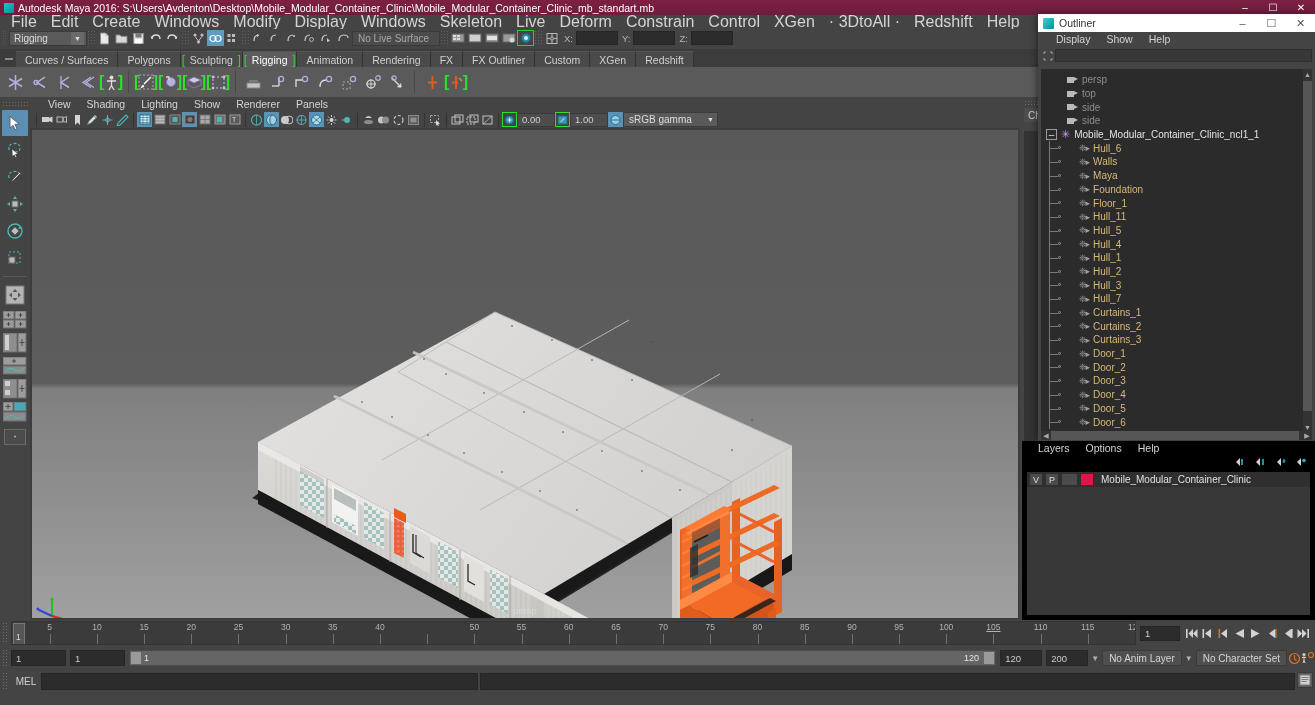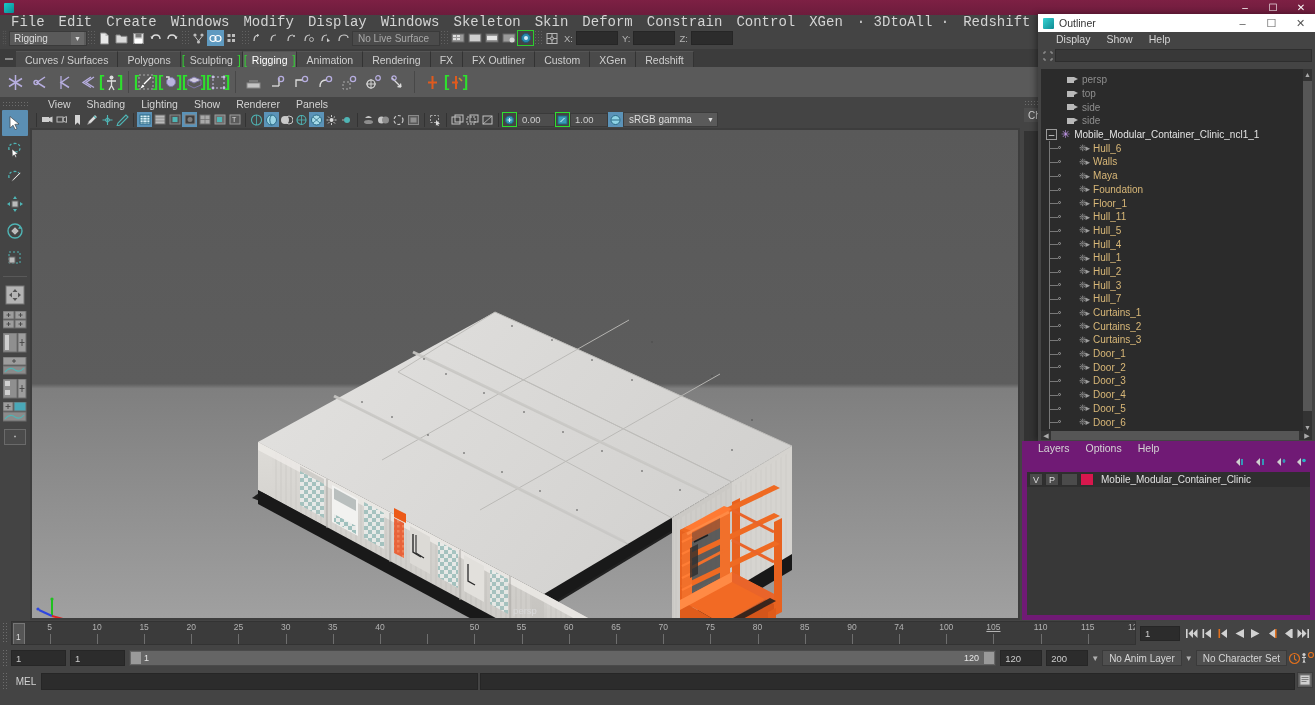--- a/index.html
+++ b/index.html
@@ -17,21 +17,21 @@
   #titlebar .tb-text{ font-size:10.5px; color:#ffffff; white-space:nowrap; letter-spacing:0px;}
   #titlebar .tb-btns{ margin-left:auto; display:flex; height:15px;}
   #titlebar .tb-btns div{ width:28px;height:15px; display:flex;align-items:center;justify-content:center;
     color:#fff;font-size:10px;}
 
   
   #menubar{
     position:absolute; left:0; top:15px; width:1315px; height:14px;
     background:#444444; display:flex; align-items:center; padding-left:4px;
   }
-  #menubar .mi{ padding:12px 7px; font-size:14px; color:#d4d4d4; line-height:14px; white-space:nowrap;font-family:Liberation Mono, monospace;}
+  #menubar .mi{ padding:12px 7px; font-size:16px; color:#d4d4d4; line-height:14px; white-space:nowrap;}
 
   
   #statusbar{
     position:absolute; left:0; top:29px; width:1315px; height:18px;
     background:#444444; display:flex; align-items:center; padding-left:2px; gap:0px;
   }
   .grip{ width:5px;height:16px; flex:0 0 auto;
      background-image:radial-gradient(#6d6d6d 40%, transparent 41%);
      background-size:2.5px 2.5px; opacity:.8; margin-right:2px;}
   .sel-menu{
@@ -161,21 +161,21 @@
   #ol-vscroll .up,#ol-vscroll .dn{position:absolute;left:0;width:9px;height:10px;color:#aaa;font-size:7px;
      display:flex;align-items:center;justify-content:center;}
   #ol-vscroll .up{top:0;} #ol-vscroll .dn{bottom:0;}
   #ol-hscroll{position:absolute;left:3px;bottom:1px;width:271px;height:9px;background:#333;}
   #ol-hscroll .thumb{position:absolute;left:10px;top:0;width:248px;height:9px;background:#565656;}
   #ol-hscroll .lf,#ol-hscroll .rt{position:absolute;top:0;width:10px;height:9px;color:#aaa;font-size:7px;
      display:flex;align-items:center;justify-content:center;}
   #ol-hscroll .lf{left:0;} #ol-hscroll .rt{right:0;}
 
   
-  #layered{ position:absolute; left:1022px; top:441px; width:293px; height:179px; background:#701a75;}
+  #layered{ position:absolute; left:1022px; top:441px; width:293px; height:179px; background:#000000;}
   #le-menu{ height:13px; display:flex;align-items:center;padding-left:8px;}
   #le-menu .mi{ padding:0 8px; font-size:10.5px; color:#d4d4d4;}
   #le-btns{ height:16px; display:flex; align-items:center; justify-content:flex-end; padding-right:8px; gap:7px;}
   #le-btns .b{ width:13px;height:12px;display:flex;align-items:center;justify-content:center;}
   #le-list{ position:absolute;left:5px;top:31px;width:283px;height:143px;background:#383838;}
   .lrow{ height:15px;display:flex;align-items:center;padding-left:2px;gap:2px; background:#2f2f2f;}
   .lbox{ width:14px;height:13px;background:#4b4b4b;border:1px solid #2e2e2e;display:flex;
      align-items:center;justify-content:center;font-size:9px;color:#ddd;}
   .lbox.empty{ width:17px; }
   .lswatch{ width:14px;height:13px;background:#d8174d;border:1px solid #2e2e2e;}
@@ -231,37 +231,38 @@
      border:1px solid #3c3c3c;display:flex;align-items:center;justify-content:center;}
   #statusline{ position:absolute;left:0;top:692px;width:1315px;height:13px;background:#444;}
 
   svg{ display:block; }
 </style>
 </head>
 <body>
 
 <div id="titlebar">
   <div class="tb-icon"></div>
+  <div class="tb-text">Autodesk Maya 2016: S:\Users\Avdenton\Desktop\Mobile_Modular_Container_Clinic\Mobile_Modular_Container_Clinic_mb_standart.mb</div>
   <div class="tb-btns">
     <div>–</div>
     <div>☐</div>
     <div>✕</div>
   </div>
 </div>
 
 <div id="menubar">
   <div class="mi">File</div>
   <div class="mi">Edit</div>
   <div class="mi">Create</div>
   <div class="mi">Windows</div>
   <div class="mi">Modify</div>
   <div class="mi">Display</div>
   <div class="mi">Windows</div>
   <div class="mi">Skeleton</div>
-  <div class="mi">Skin</div>
+  <div class="mi">Live</div>
   <div class="mi">Deform</div>
   <div class="mi">Constrain</div>
   <div class="mi">Control</div>
   <div class="mi">XGen</div>
   <div class="mi">· 3DtoAll ·</div>
   <div class="mi">Redshift</div>
   <div class="mi">Help</div>
 </div>
 
 <div id="statusbar">
@@ -1360,21 +1361,21 @@
       <div class="ticklbl" style="left: 57.9832%;">70</div>
       <div class="tick" style="left: 62.1849%;"></div>
       <div class="ticklbl" style="left: 62.1849%;">75</div>
       <div class="tick" style="left: 66.3866%;"></div>
       <div class="ticklbl" style="left: 66.3866%;">80</div>
       <div class="tick" style="left: 70.5882%;"></div>
       <div class="ticklbl" style="left: 70.5882%;">85</div>
       <div class="tick" style="left: 74.7899%;"></div>
       <div class="ticklbl" style="left: 74.7899%;">90</div>
       <div class="tick" style="left: 78.9916%;"></div>
-      <div class="ticklbl" style="left: 78.9916%;">74</div>
+      <div class="ticklbl" style="left: 78.9916%;">95</div>
       <div class="tick" style="left: 83.1933%;"></div>
       <div class="ticklbl" style="left: 83.1933%;">100</div>
       <div class="tick" style="left: 87.395%;"></div>
       <div class="ticklbl" style="left: 87.395%; text-decoration: underline;">105</div>
       <div class="tick" style="left: 91.5966%;"></div>
       <div class="ticklbl" style="left: 91.5966%;">110</div>
       <div class="tick" style="left: 95.7983%;"></div>
       <div class="ticklbl" style="left: 95.7983%;">115</div>
       <div class="tick" style="left: 100%;"></div>
       <div class="ticklbl" style="left: 100%;">120</div>

